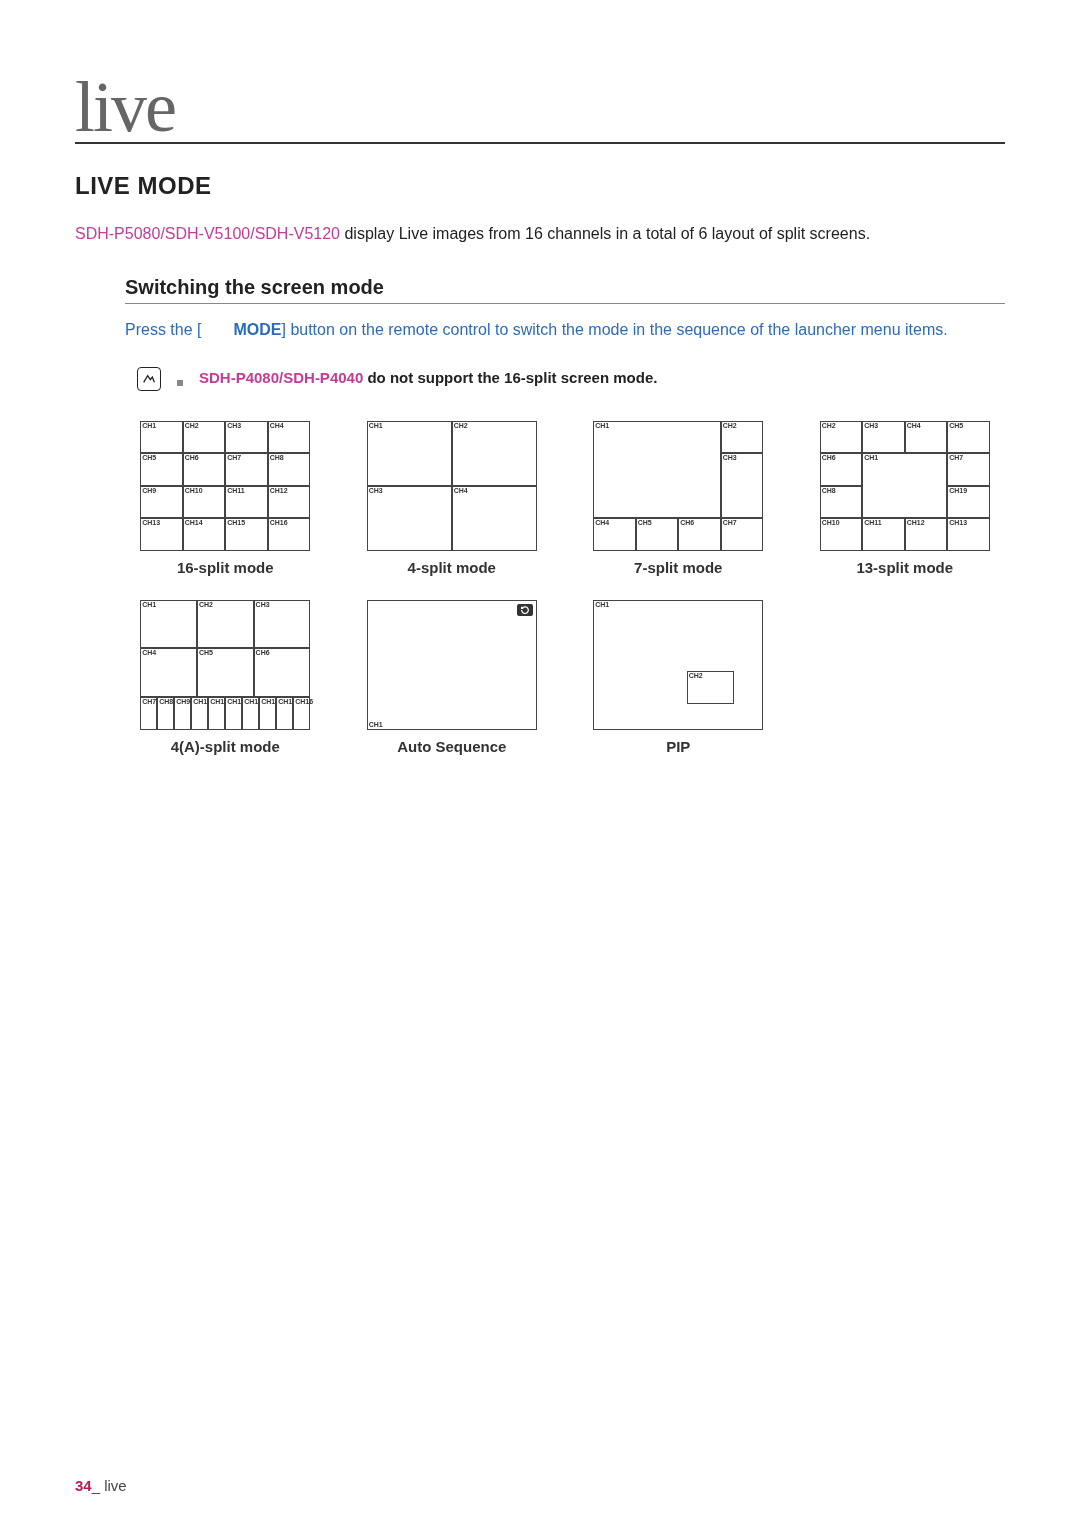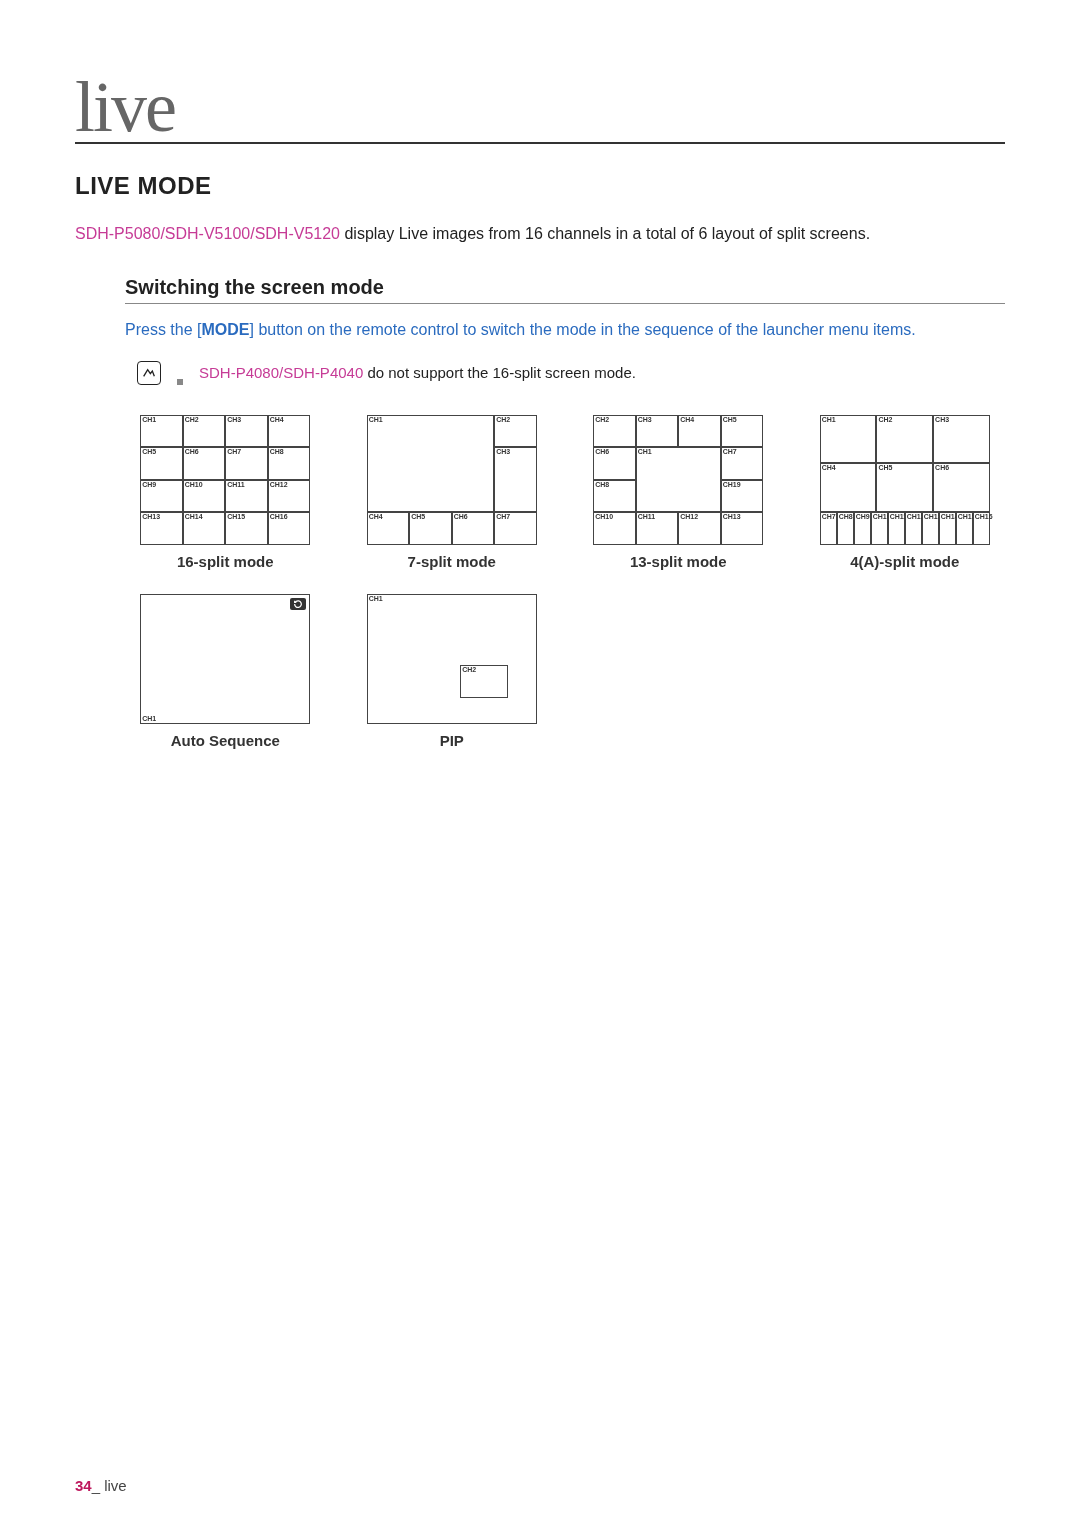--- a/index.html
+++ b/index.html
@@ -48,27 +48,28 @@
     border: none;
     border-top: 1px solid #888;
     margin-bottom: 14px;
   }
   .body-text {
     font-size: 16px;
     line-height: 1.55;
     margin-bottom: 10px;
   }
   .blue { color: #2a6bbf; }
-  .bold { font-weight: 700; }
+  .bold { font-weight: 700; margin-left: 32px; }
   .note-row {
     display: flex;
-    align-items: flex-end;
+    align-items: center;
     gap: 16px;
-    margin-top: 18px;
+    margin-top: 24px;
     margin-bottom: 30px;
+    font-weight: bold;
   }
   .note-icon {
     width: 24px; height: 24px;
     border: 1.5px solid #222;
     border-radius: 4px;
     display: flex; align-items: center; justify-content: center;
     flex: 0 0 24px;
     margin-left: 12px;
   }
   .note-icon svg { width: 16px; height: 16px; }
@@ -173,20 +174,29 @@
           <div class="ch" style="left: 127.5px; top: 65px; width: 42.5px; height: 32.5px;">CH12</div>
           <div class="ch" style="left: 0px; top: 97.5px; width: 42.5px; height: 32.5px;">CH13</div>
           <div class="ch" style="left: 42.5px; top: 97.5px; width: 42.5px; height: 32.5px;">CH14</div>
           <div class="ch" style="left: 85px; top: 97.5px; width: 42.5px; height: 32.5px;">CH15</div>
           <div class="ch" style="left: 127.5px; top: 97.5px; width: 42.5px; height: 32.5px;">CH16</div>
         </div>
       <div class="caption">16-split mode</div>
     </div>
 
 
+    <div class="diagram-item">
+      <div class="diagram-box" id="d2">
+          <div class="ch" style="left: 0px; top: 0px; width: 85px; height: 65px;">CH1</div>
+          <div class="ch" style="left: 85px; top: 0px; width: 85px; height: 65px;">CH2</div>
+          <div class="ch" style="left: 0px; top: 65px; width: 85px; height: 65px;">CH3</div>
+          <div class="ch" style="left: 85px; top: 65px; width: 85px; height: 65px;">CH4</div>
+        </div>
+      <div class="caption">4-split mode</div>
+    </div>
 
     <div class="diagram-item">
       <div class="diagram-box" id="d3">
           <div class="ch" style="left: 127.5px; top: 0px; width: 42.5px; height: 32.5px;">CH2</div>
           <div class="ch" style="left: 0px; top: 0px; width: 127.5px; height: 97.5px;">CH1</div>
           <div class="ch" style="left: 127.5px; top: 32.5px; width: 42.5px; height: 65px;">CH3</div>
           <div class="ch" style="left: 0px; top: 97.5px; width: 42.5px; height: 32.5px;">CH4</div>
           <div class="ch" style="left: 42.5px; top: 97.5px; width: 42.5px; height: 32.5px;">CH5</div>
           <div class="ch" style="left: 85px; top: 97.5px; width: 42.5px; height: 32.5px;">CH6</div>
           <div class="ch" style="left: 127.5px; top: 97.5px; width: 42.5px; height: 32.5px;">CH7</div>

